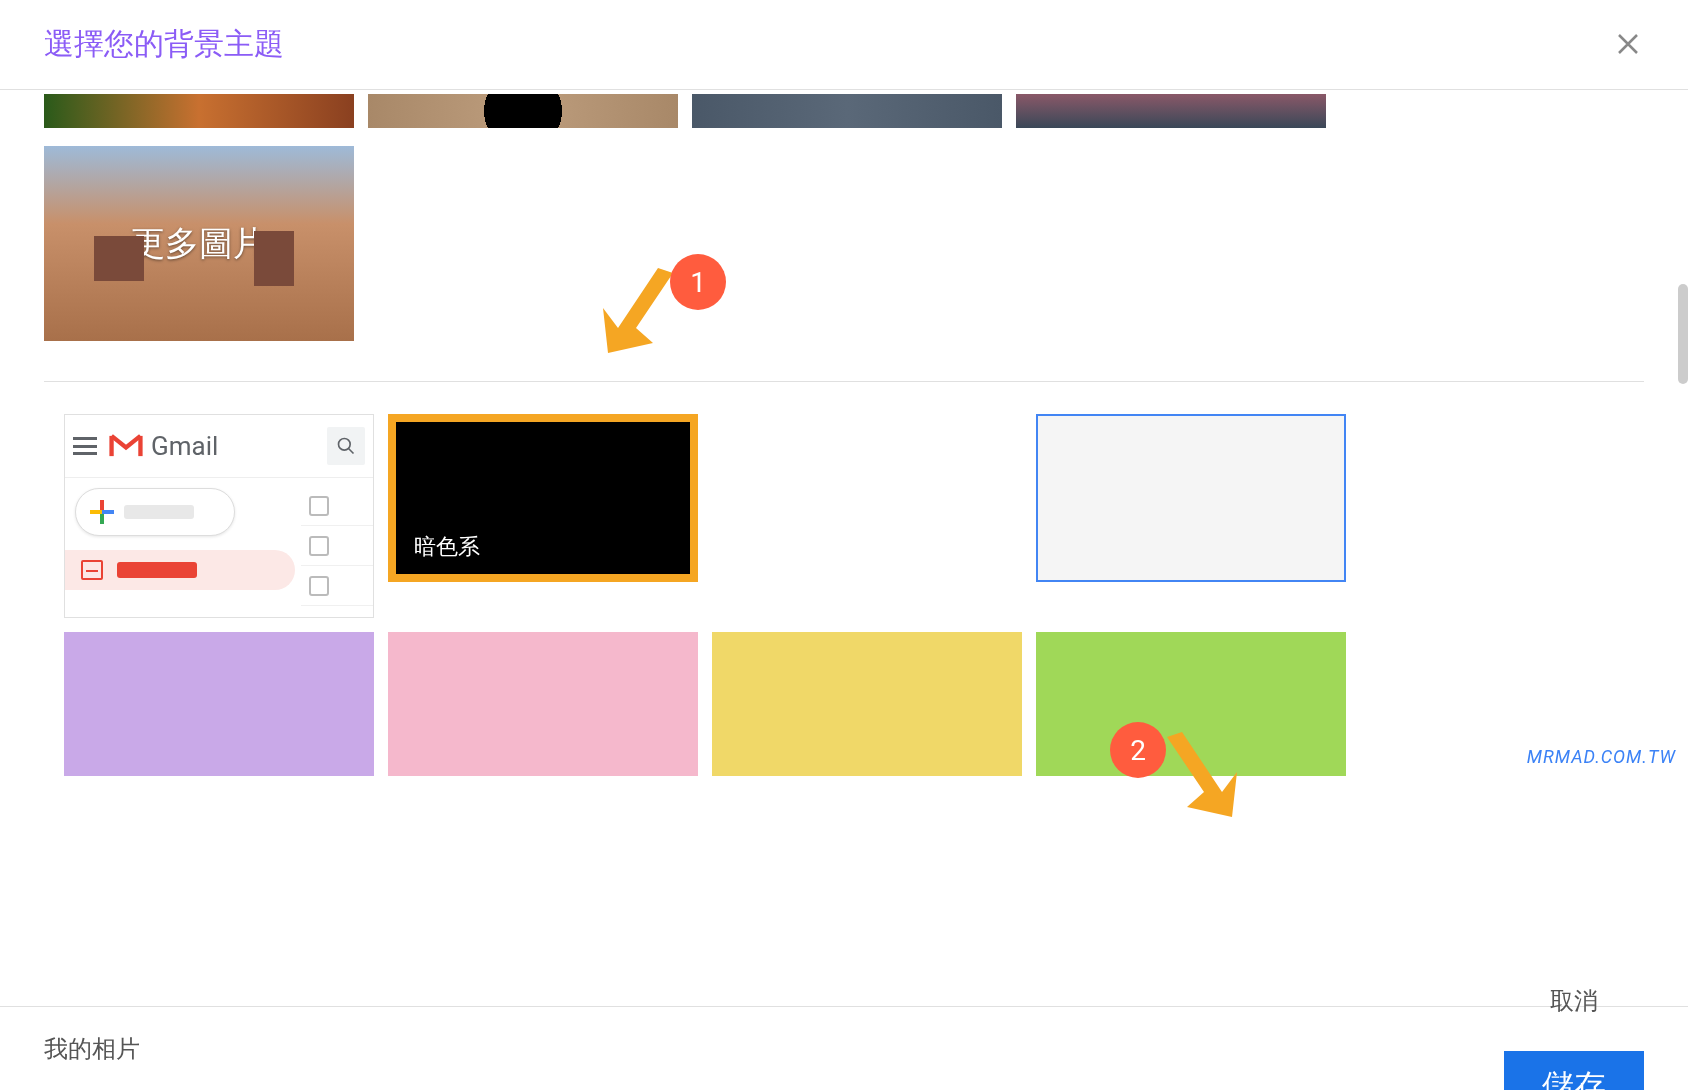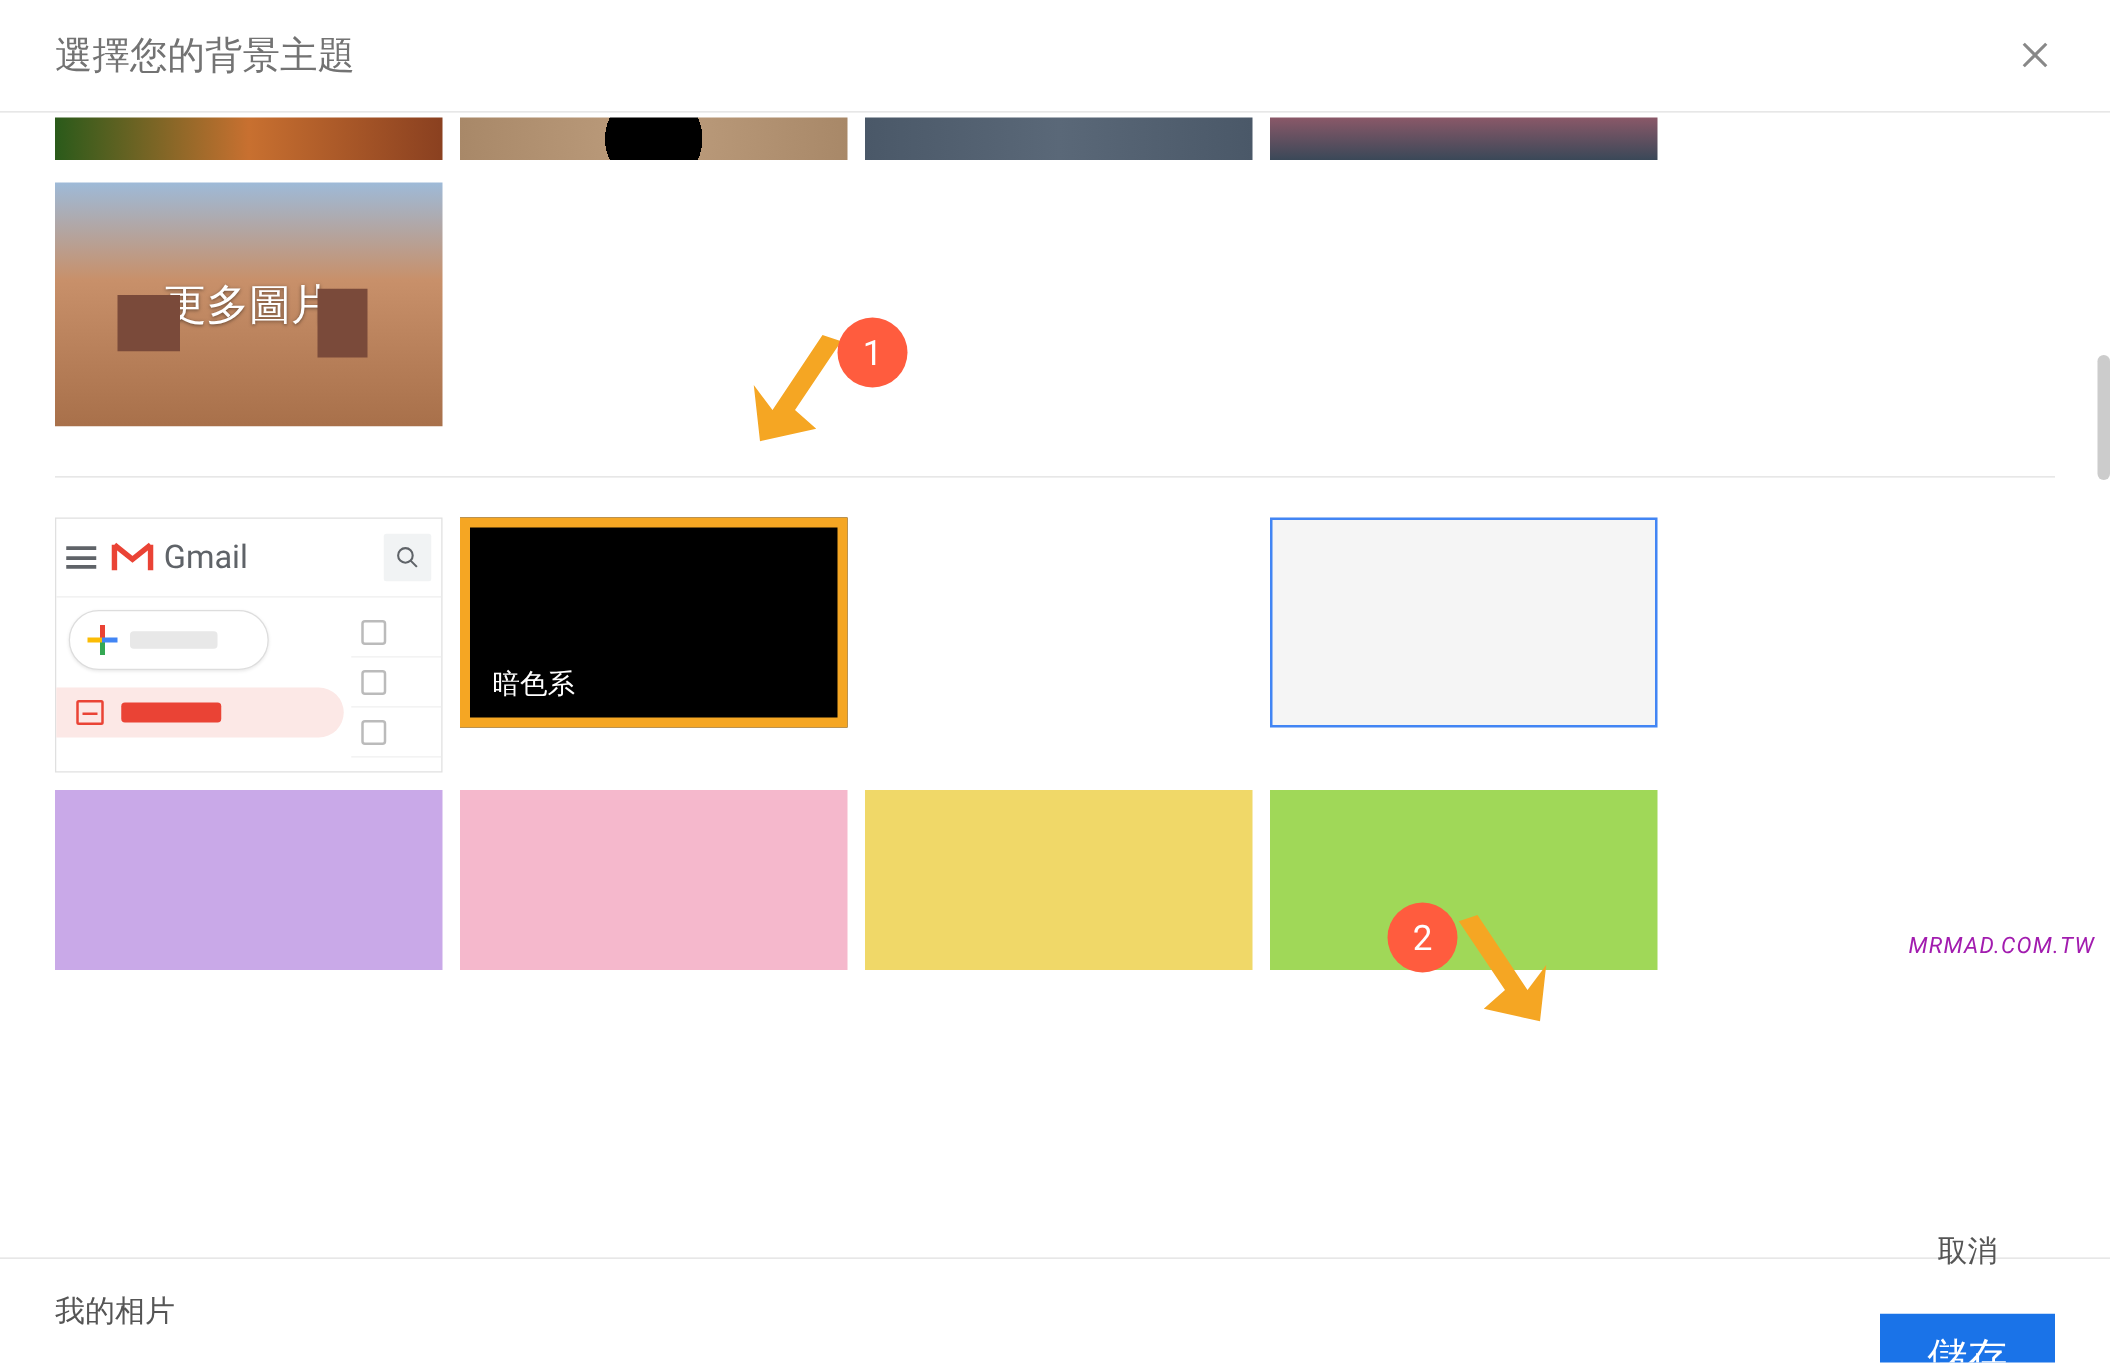--- a/index.html
+++ b/index.html
@@ -13,21 +13,21 @@
     }
     .header {
       display: flex;
       justify-content: space-between;
       align-items: center;
       padding: 24px 44px;
       border-bottom: 1px solid #e0e0e0;
     }
     .header-title {
       font-size: 30px;
-      color: #737373;
+      color: #8b5cf6;
       font-weight: 400;
     }
     .close-btn {
       font-size: 32px;
       color: #888;
       cursor: pointer;
       padding: 4px;
       line-height: 1;
     }
     .content {
@@ -77,20 +77,21 @@
     .mesa.m2 { left: 210px; height: 55px; bottom: 55px; width: 40px; }
     .divider {
       height: 1px;
       background: #e0e0e0;
       margin: 40px 0 32px 0;
     }
     .theme-grid-row {
       display: flex;
       gap: 14px;
       margin-bottom: 14px;
+      margin-left: 20px;
     }
     .gmail-preview {
       width: 310px;
       height: 204px;
       background: #fff;
       border: 1px solid #e0e0e0;
       position: relative;
     }
     .gmail-topbar {
       display: flex;
@@ -276,21 +277,21 @@
       color: #fff;
       font-size: 32px;
       padding: 14px 38px;
       border: none;
       cursor: pointer;
     }
     .watermark {
       position: absolute;
       right: 12px;
       top: 656px;
-      color: #a21caf;
+      color: #3b82f6;
       font-size: 18px;
       font-style: italic;
       letter-spacing: 1px;
     }
     .scrollbar-stub {
       position: absolute;
       right: 0;
       top: 284px;
       width: 10px;
       height: 100px;

